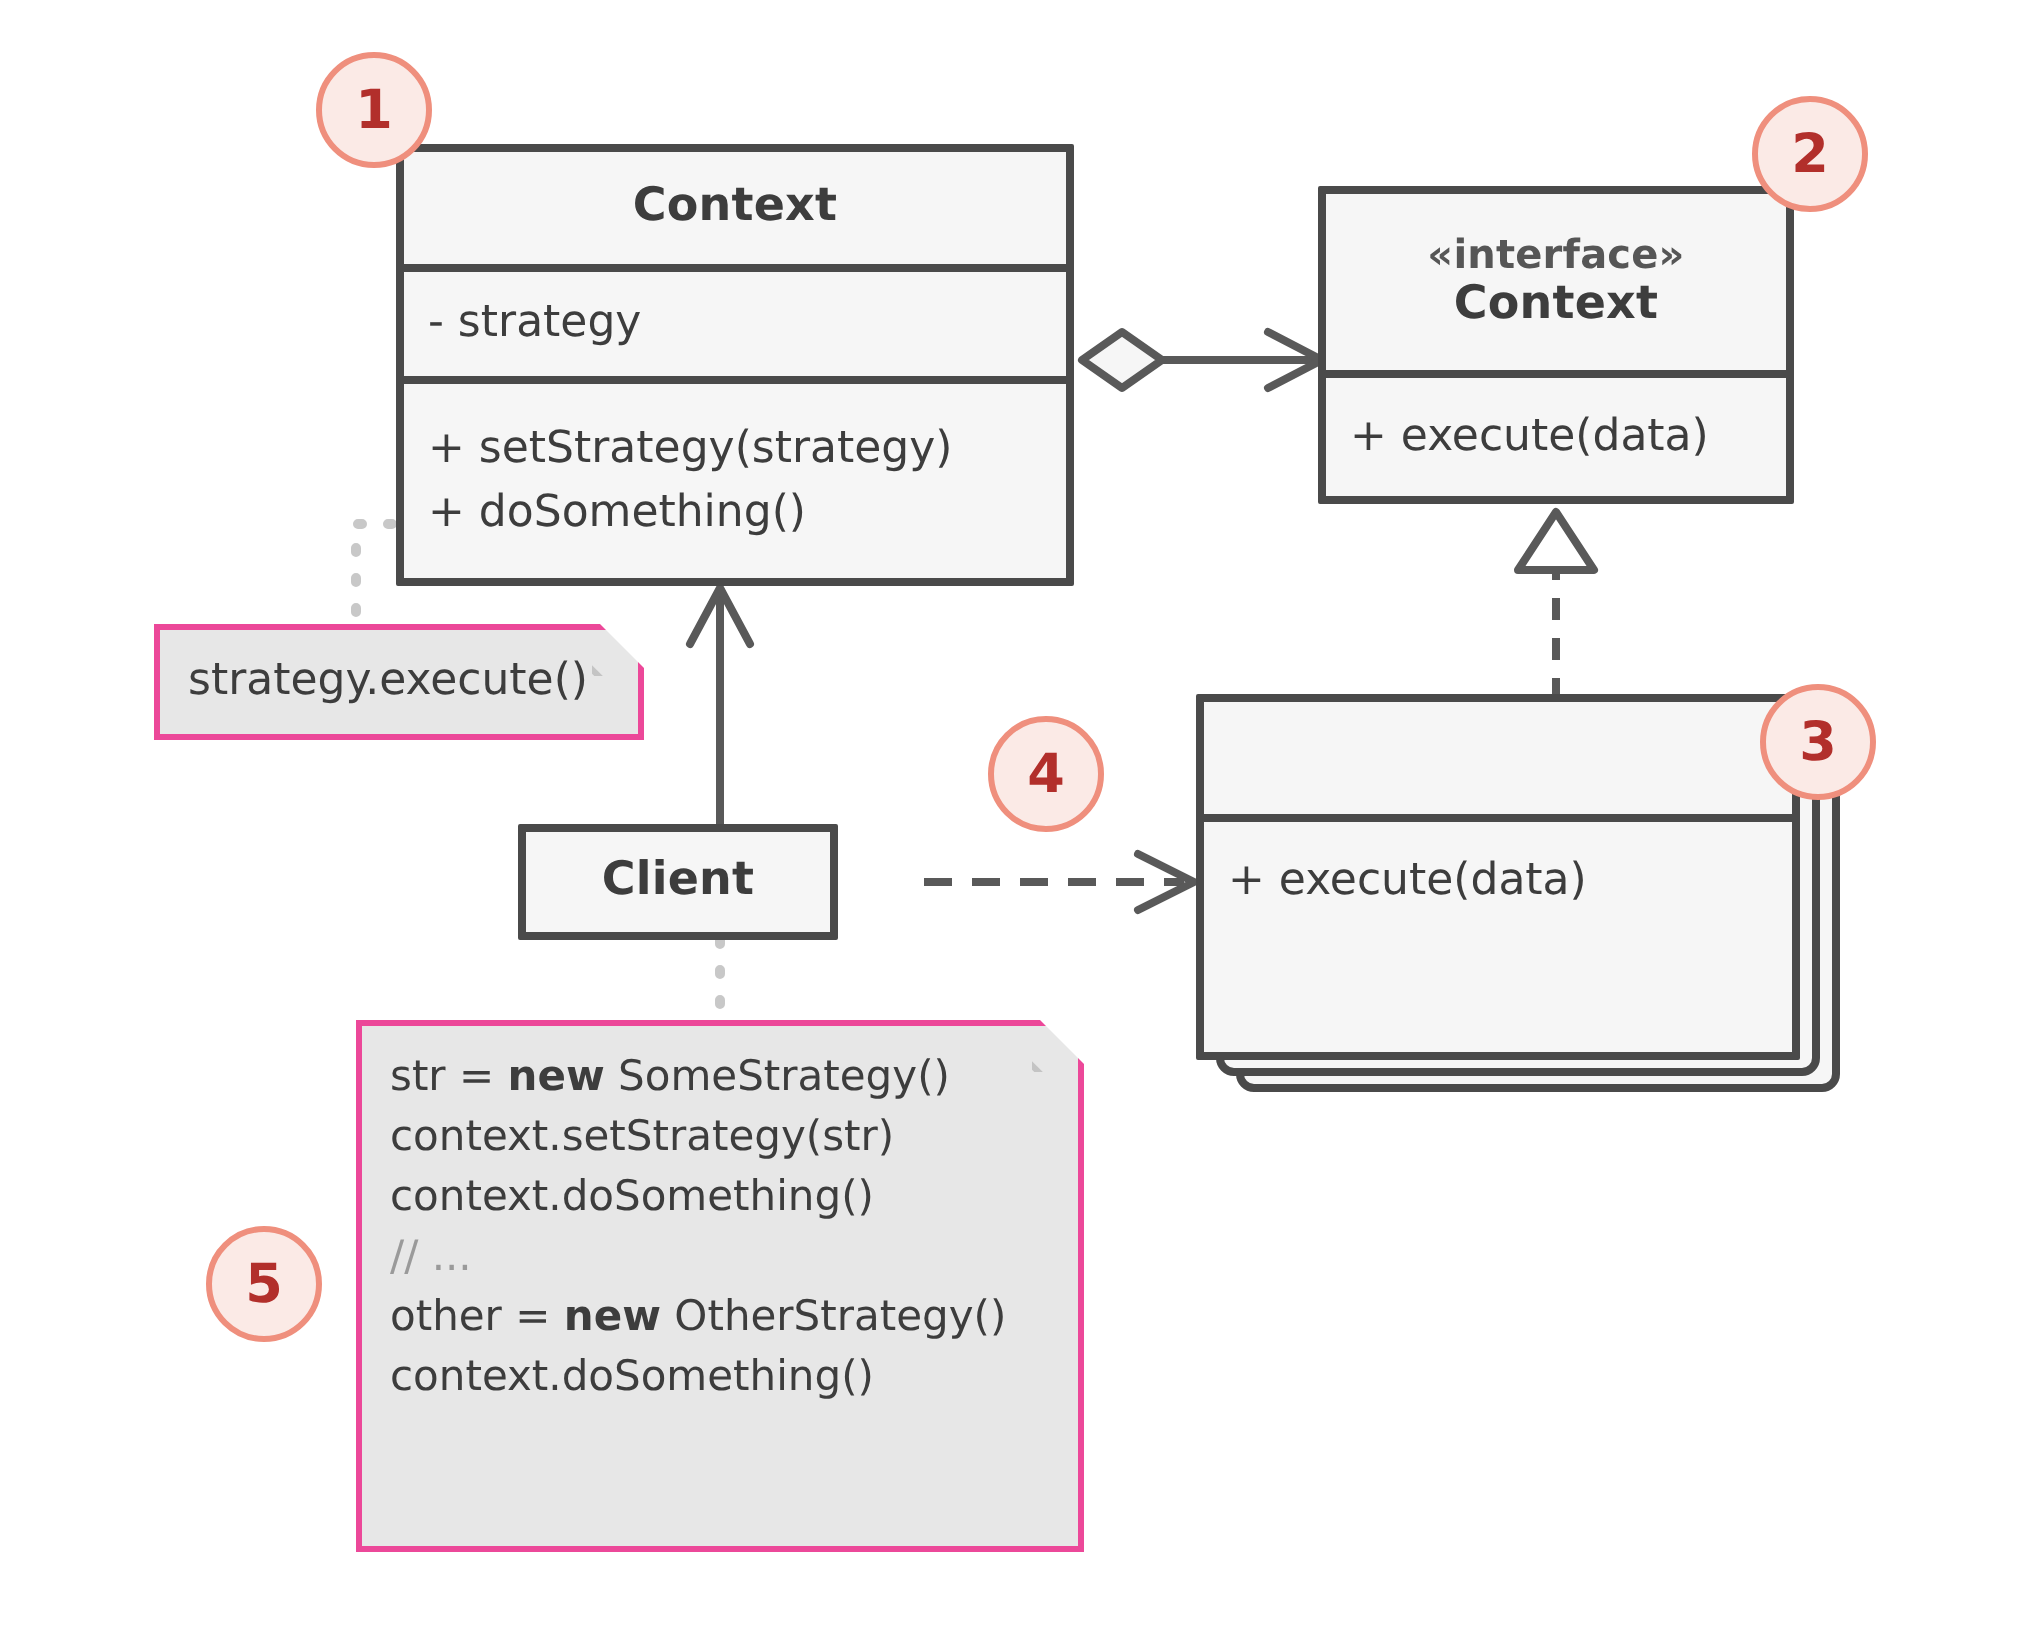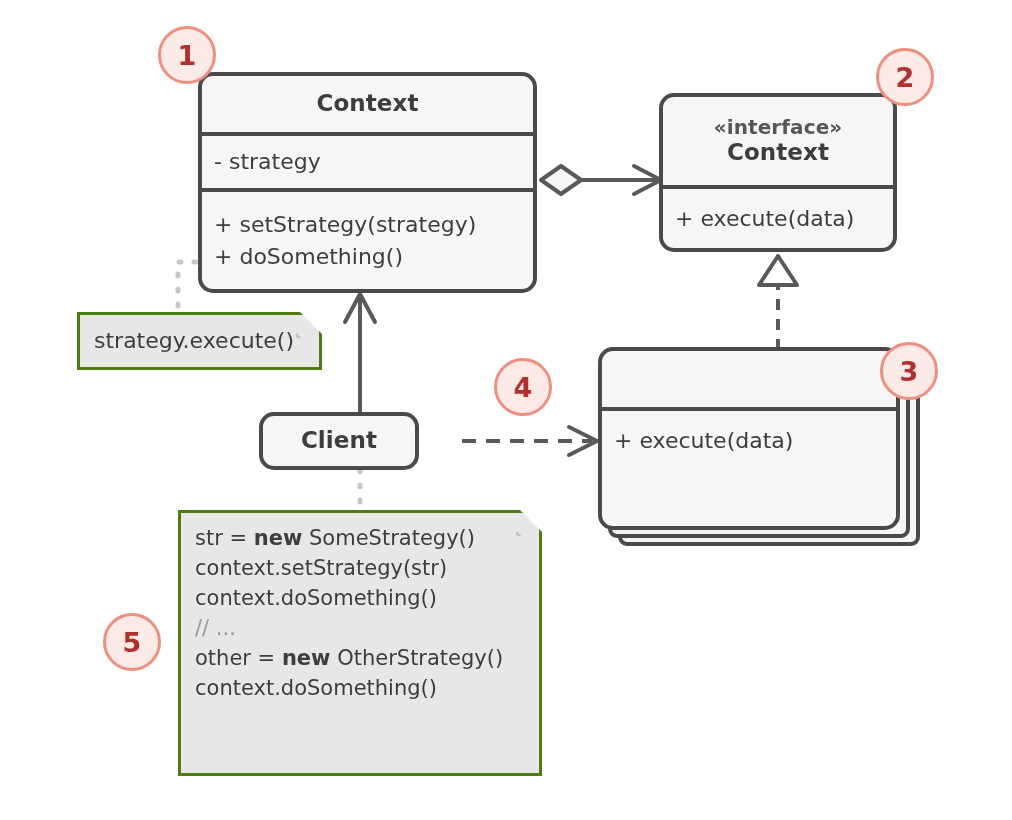--- a/index.html
+++ b/index.html
@@ -20,21 +20,21 @@
     left: 0; top: 0;
     width: 1012px;
     height: 820px;
   }
   
   .uml-box {
     position: absolute;
     box-sizing: border-box;
     background: #f6f6f6;
     border: 4px solid #4a4a4a;
-    border-radius: 15px;
+    border-radius: 1px;
     z-index: 5;
   }
   .uml-row {
     box-sizing: border-box;
     position: relative;
     display: flex;
     align-items: center;
     color: #3d3d3d;
   }
   .uml-row + .uml-row {
@@ -74,21 +74,21 @@
     background: #f6f6f6;
     border: 4px solid #4a4a4a;
     border-radius: 9px;
     z-index: 3;
   }
   
   .note {
     position: absolute;
     box-sizing: border-box;
     background: #e7e7e7;
-    border: 3px solid #4d7c0f;
+    border: 3px solid #ec4899;
     color: #3d3d3d;
     z-index: 4;
   }
   .note .fold {
     position: absolute;
     right: -3px;
     top: -3px;
     width: 0; height: 0;
     border-left: 22px solid transparent;
     border-top: 22px solid #ffffff;

